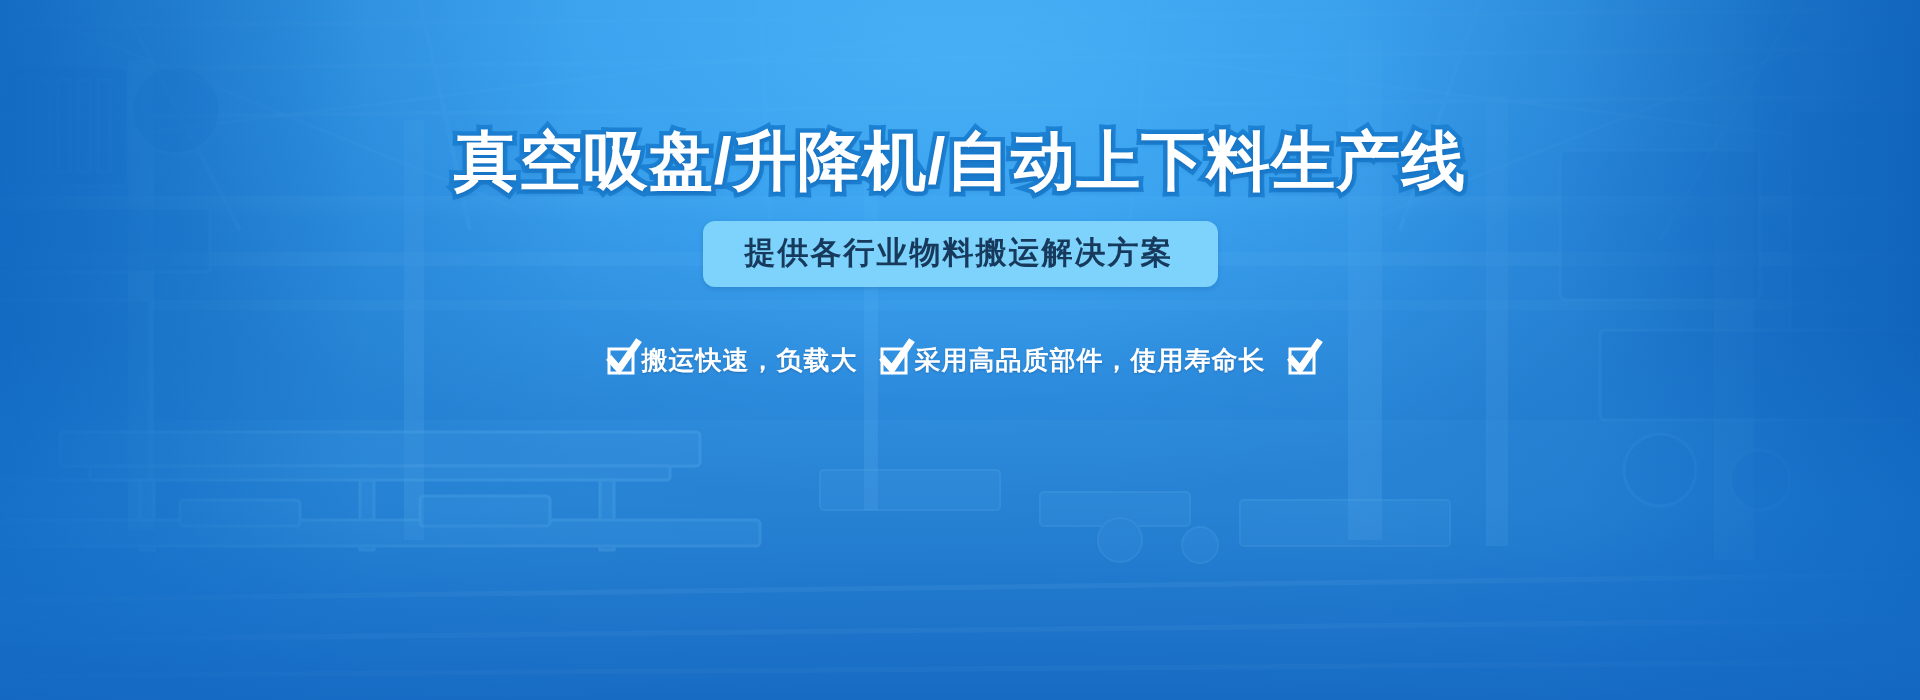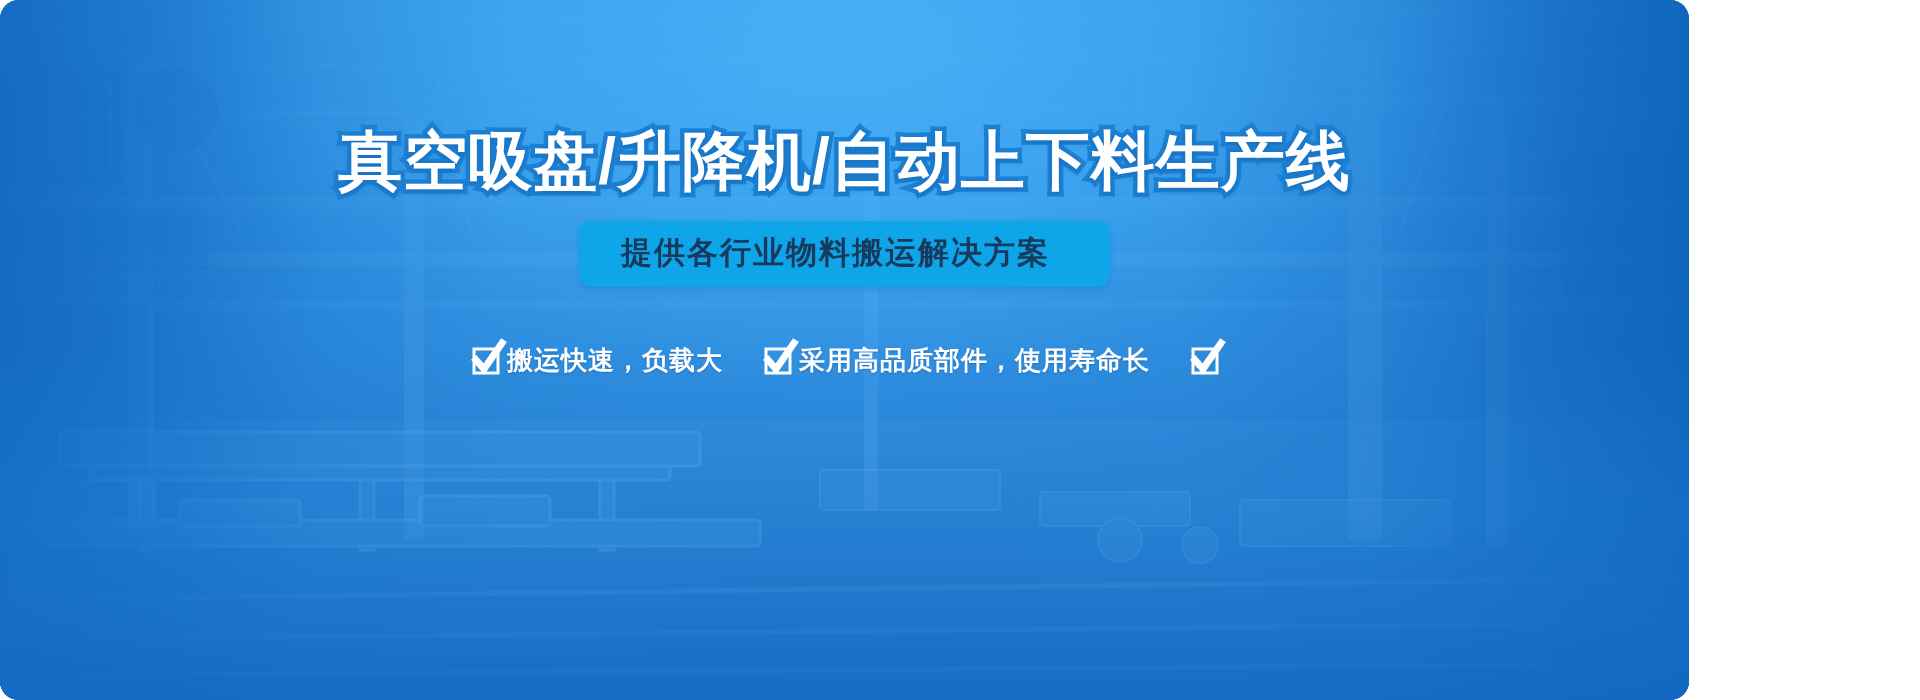--- a/index.html
+++ b/index.html
@@ -6,25 +6,24 @@
     margin: 0;
     padding: 0;
     background: #ffffff;
   }
   body {
     font-family: "Liberation Sans", "DejaVu Sans", sans-serif;
   }
 
   .banner {
     position: relative;
-    width: 1689px;
+    width: 1920px;
     height: 700px;
     overflow: hidden;
     background: #2a8fe0;
-    border-radius: 19px;
   }
 
   
   .bg-photo {
     position: absolute;
     inset: 0;
     background: #2b86cf;
     overflow: hidden;
   }
   .bg-photo svg { display: block; width: 1920px; height: 700px; }
@@ -89,36 +88,36 @@
     white-space: nowrap;
     -webkit-text-stroke: 9px #1d82d4;
     paint-order: stroke fill;
     text-shadow:
       0 0 2px rgba(20,110,195,0.55),
       0 3px 6px rgba(12,70,140,0.28);
   }
 
   .subtitle-pill {
     margin-top: 26px;
-    background: #0ea5e9;
+    background: #7dd3fc;
     color: #17395c;
     font-size: 31px;
     font-weight: bold;
     letter-spacing: 2px;
     white-space: nowrap;
-    padding: 11px 60px 13px 42px;
+    padding: 11px 44px 13px 42px;
     border-radius: 12px;
     box-shadow: 0 2px 5px rgba(10,60,120,0.18);
   }
 
   .features {
     margin-top: 56px;
     display: flex;
     align-items: center;
-    gap: 41px;
+    gap: 22px;
     white-space: nowrap;
   }
   .feature {
     display: flex;
     align-items: center;
     gap: 9px;
   }
   .feature-check {
     position: relative;
     width: 26px;

